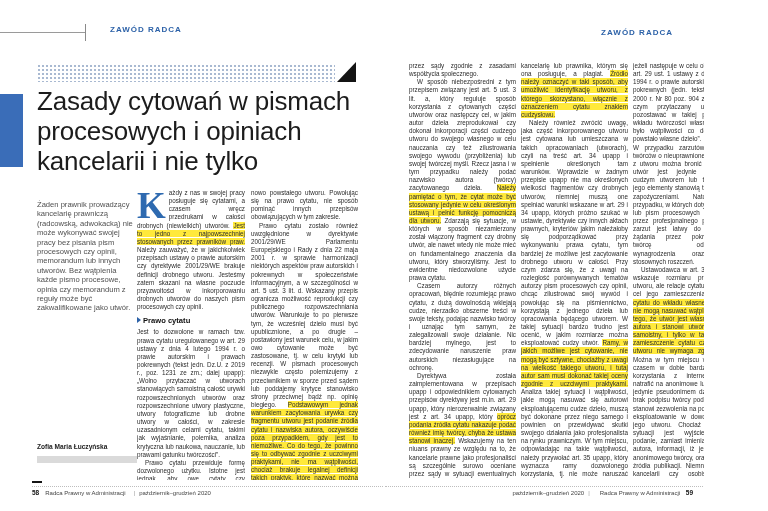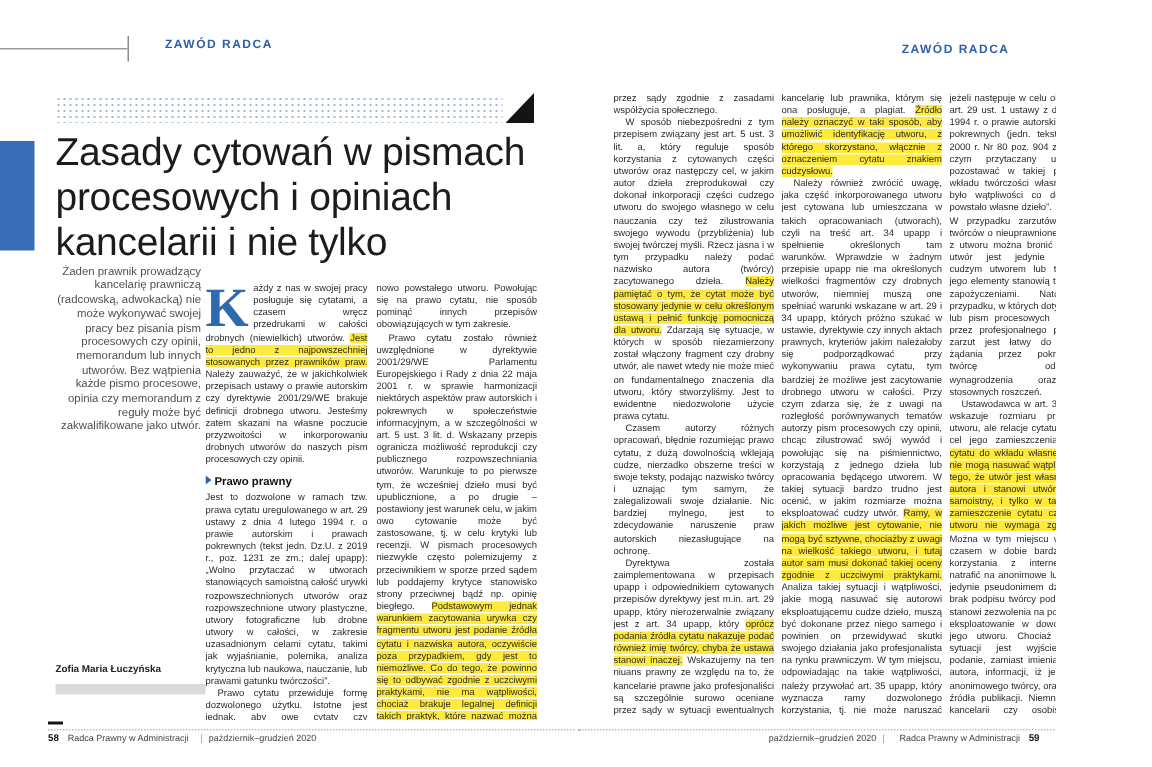--- a/index.html
+++ b/index.html
@@ -23,22 +23,22 @@
         background-image:radial-gradient(circle,#a6b7d0 0.7px,transparent 0.9px);
         background-size:4px 4px;}
   .tri{position:absolute;left:337px;top:62px;width:19px;height:20px;background:#141414;
        -webkit-clip-path:polygon(100% 0,100% 100%,0 100%);clip-path:polygon(100% 0,100% 100%,0 100%);}
   .bluebar{position:absolute;left:0;top:94px;width:23px;height:73px;background:#3a6db8;}
   .title{position:absolute;left:37px;top:86px;width:334px;
          font-family:Liberation Sans, sans-serif;font-size:26px;line-height:30px;
          letter-spacing:-0.2px;color:#1c1c1c;font-weight:400;}
 
   
-  .lead{position:absolute;left:37px;top:176px;width:97px;
-        font-size:7.6px;line-height:9.4px;color:#4f4f4f;text-align:right;}
+  .lead{position:absolute;left:37px;top:200px;width:97px;
+        font-size:7.6px;line-height:9.4px;color:#4f4f4f;}
   .author{position:absolute;left:37px;top:443px;font:700 6.6px/8px "Liberation Sans",sans-serif;color:#222;}
   .graybar{position:absolute;left:37px;top:456px;width:100px;height:7px;background:#dadada;}
 
   
   .col{position:absolute;overflow:hidden;font-size:6.3px;line-height:8.15px;
        text-align:justify;color:#2b2b2b;}
   .col p{margin:0;text-indent:8px;}
   .col p.noind{text-indent:0;}
   .colA{left:137px;top:189px;width:108px;height:291px;}
   .colB{left:251px;top:189px;width:107px;height:291px;}
@@ -86,21 +86,21 @@
   <div class="tri"></div>
   <div class="bluebar"></div>
   <h1 class="title" style="margin:0;">Zasady cytowań w pismach procesowych i opiniach kancelarii i nie tylko</h1>
 
   <div class="lead">Żaden prawnik prowadzący kancelarię prawniczą (radcowską, adwokacką) nie może wykonywać swojej pracy bez pisania pism procesowych czy opinii, memorandum lub innych utworów. Bez wątpienia każde pismo procesowe, opinia czy memorandum z reguły może być zakwalifikowane jako utwór.</div>
   <div class="author">Zofia Maria Łuczyńska</div>
   <div class="graybar"></div>
 
   <div class="col colA">
     <p class="noind"><span class="dropcap">K</span><span><span>ażdy z nas w swojej pracy posługuje się cytatami, a czasem wręcz przedrukami w całości drobnych (niewielkich) utworów. </span><span class="hl">Jest to jedno z najpowszechniej stosowanych przez prawników praw.</span><span> Należy zauważyć, że w jakichkolwiek przepisach ustawy o prawie autorskim czy dyrektywie 2001/29/WE brakuje definicji drobnego utworu. Jesteśmy zatem skazani na własne poczucie przyzwoitości w inkorporowaniu drobnych utworów do naszych pism procesowych czy opinii.</span></span></p>
-    <h3 class="subhead"><span class="arr"></span><span>Prawo prawny</span></h3>
+    <h3 class="subhead"><span class="arr"></span><span>Prawo cytatu</span></h3>
     <p class="noind"><span>Jest to dozwolone w ramach tzw. prawa cytatu uregulowanego w art. 29 ustawy z dnia 4 lutego 1994 r. o prawie autorskim i prawach pokrewnych (tekst jedn. Dz.U. z 2019 r., poz. 1231 ze zm.; dalej upapp): „Wolno przytaczać w utworach stanowiących samoistną całość urywki rozpowszechnionych utworów oraz rozpowszechnione utwory plastyczne, utwory fotograficzne lub drobne utwory w całości, w zakresie uzasadnionym celami cytatu, takimi jak wyjaśnianie, polemika, analiza krytyczna lub naukowa, nauczanie, lub prawami gatunku twórczości”.</span></p>
     <p><span>Prawo cytatu przewiduje formę dozwolonego użytku. Istotne jest jednak, aby owe cytaty czy zamieszczone w naszych dziełach drobne utwory były wyraźnie zaznaczone w tekście</span></p>
   </div>
 
   <div class="col colB">
     <p class="noind"><span>nowo powstałego utworu. Powołując się na prawo cytatu, nie sposób pominąć innych przepisów obowiązujących w tym zakresie.</span></p>
     <p><span>Prawo cytatu zostało również uwzględnione w dyrektywie 2001/29/WE Parlamentu Europejskiego i Rady z dnia 22 maja 2001 r. w sprawie harmonizacji niektórych aspektów praw autorskich i pokrewnych w społeczeństwie informacyjnym, a w szczególności w art. 5 ust. 3 lit. d. Wskazany przepis ogranicza możliwość reprodukcji czy publicznego rozpowszechniania utworów. Warunkuje to po pierwsze tym, że wcześniej dzieło musi być upublicznione, a po drugie – postawiony jest warunek celu, w jakim owo cytowanie może być zastosowane, tj. w celu krytyki lub recenzji. W pismach procesowych niezwykle często polemizujemy z przeciwnikiem w sporze przed sądem lub poddajemy krytyce stanowisko strony przeciwnej bądź np. opinię biegłego. </span><span class="hl">Podstawowym jednak warunkiem zacytowania urywka czy fragmentu utworu jest podanie źródła cytatu i nazwiska autora, oczywiście poza przypadkiem, gdy jest to niemożliwe. Co do tego, że powinno się to odbywać zgodnie z uczciwymi praktykami, nie ma wątpliwości, chociaż brakuje legalnej definicji takich praktyk, które nazwać można również przyzwoitymi.</span></p>
   </div>
 
   <div class="foot-dash foot-dash-left"></div>

